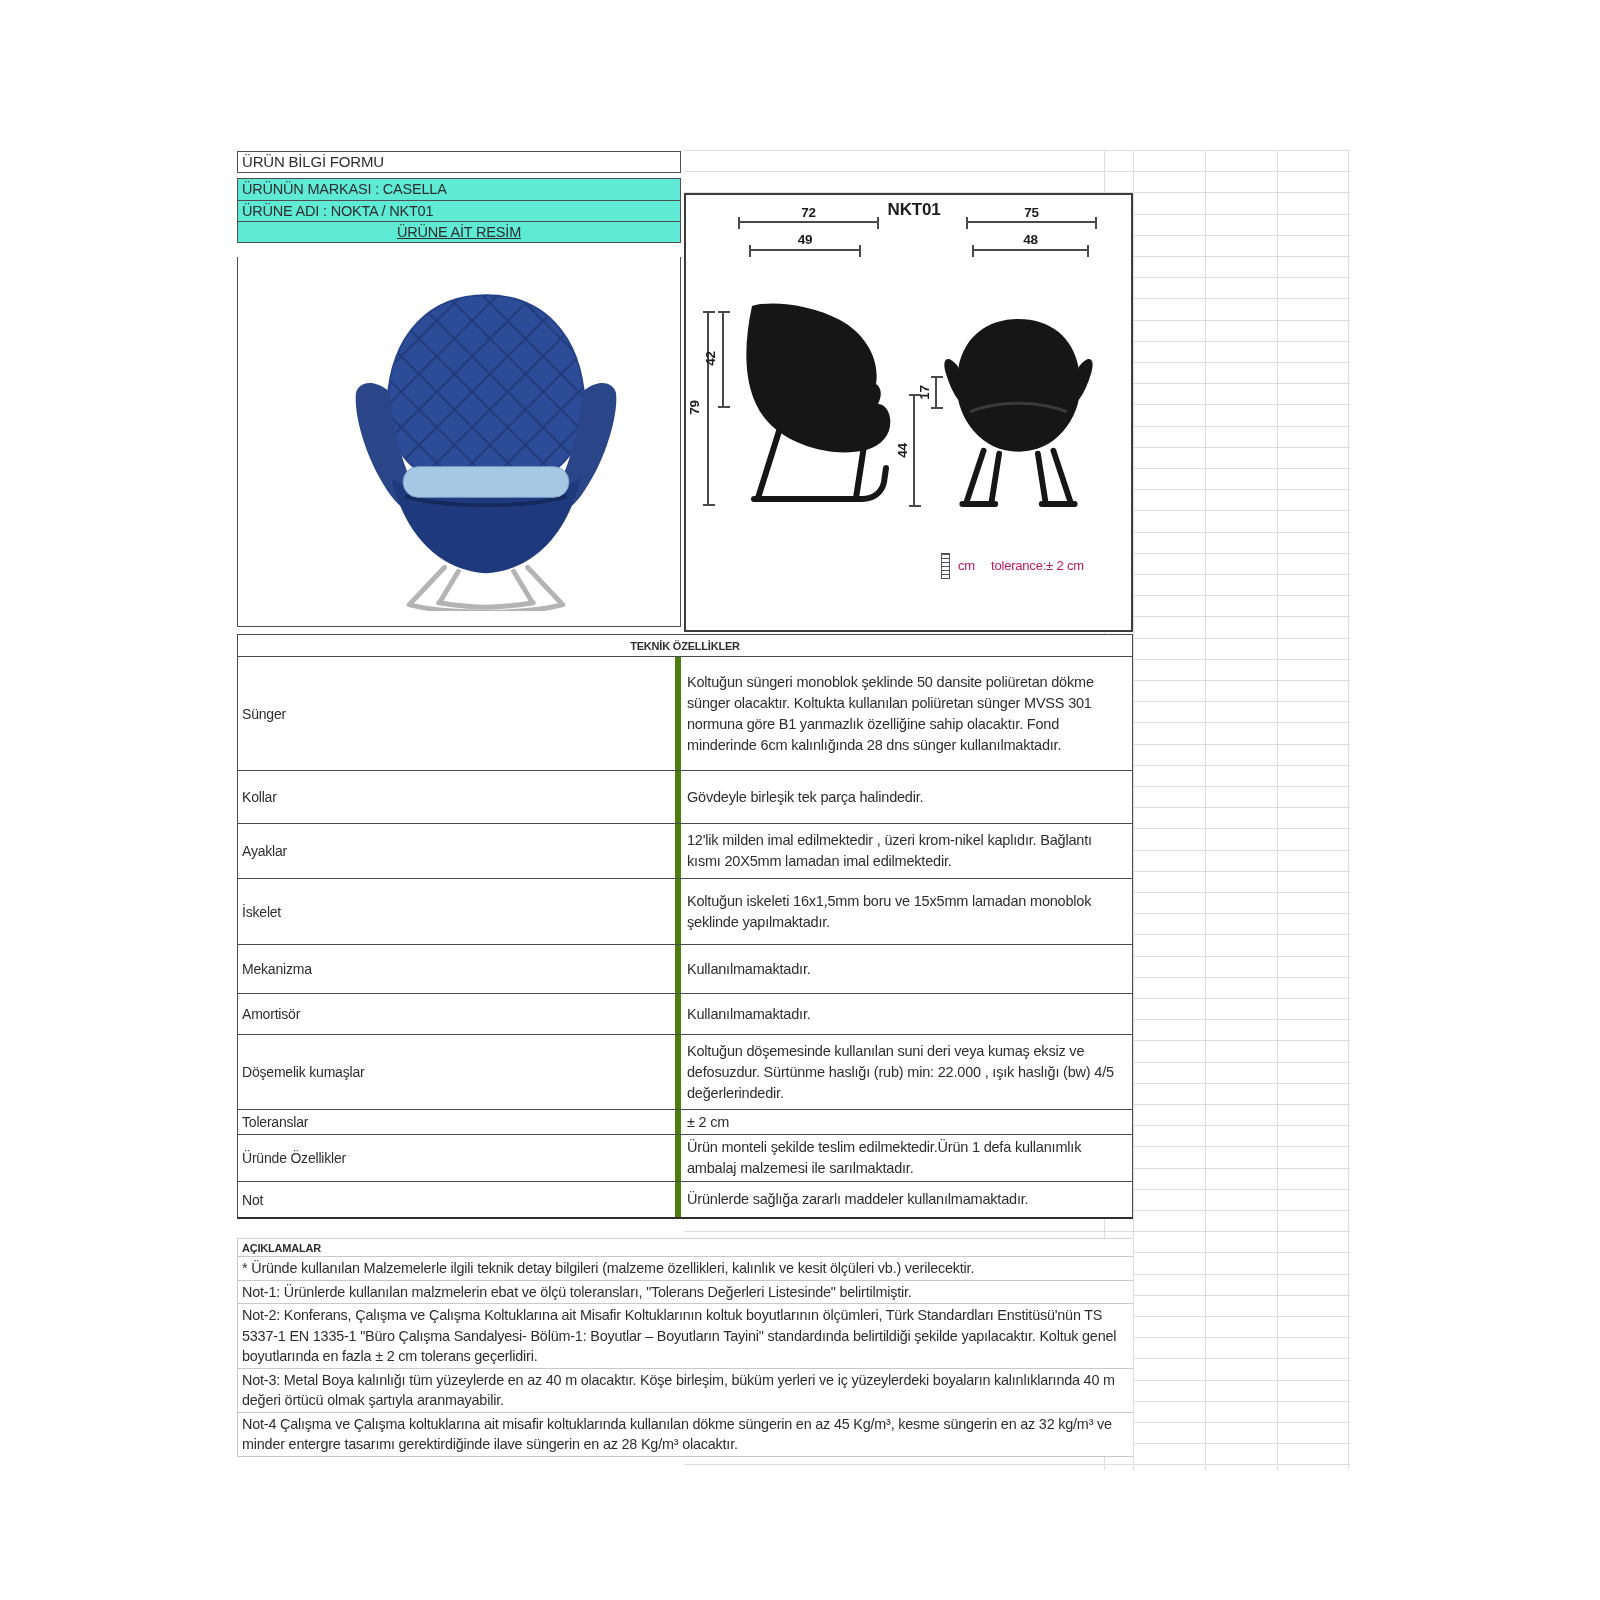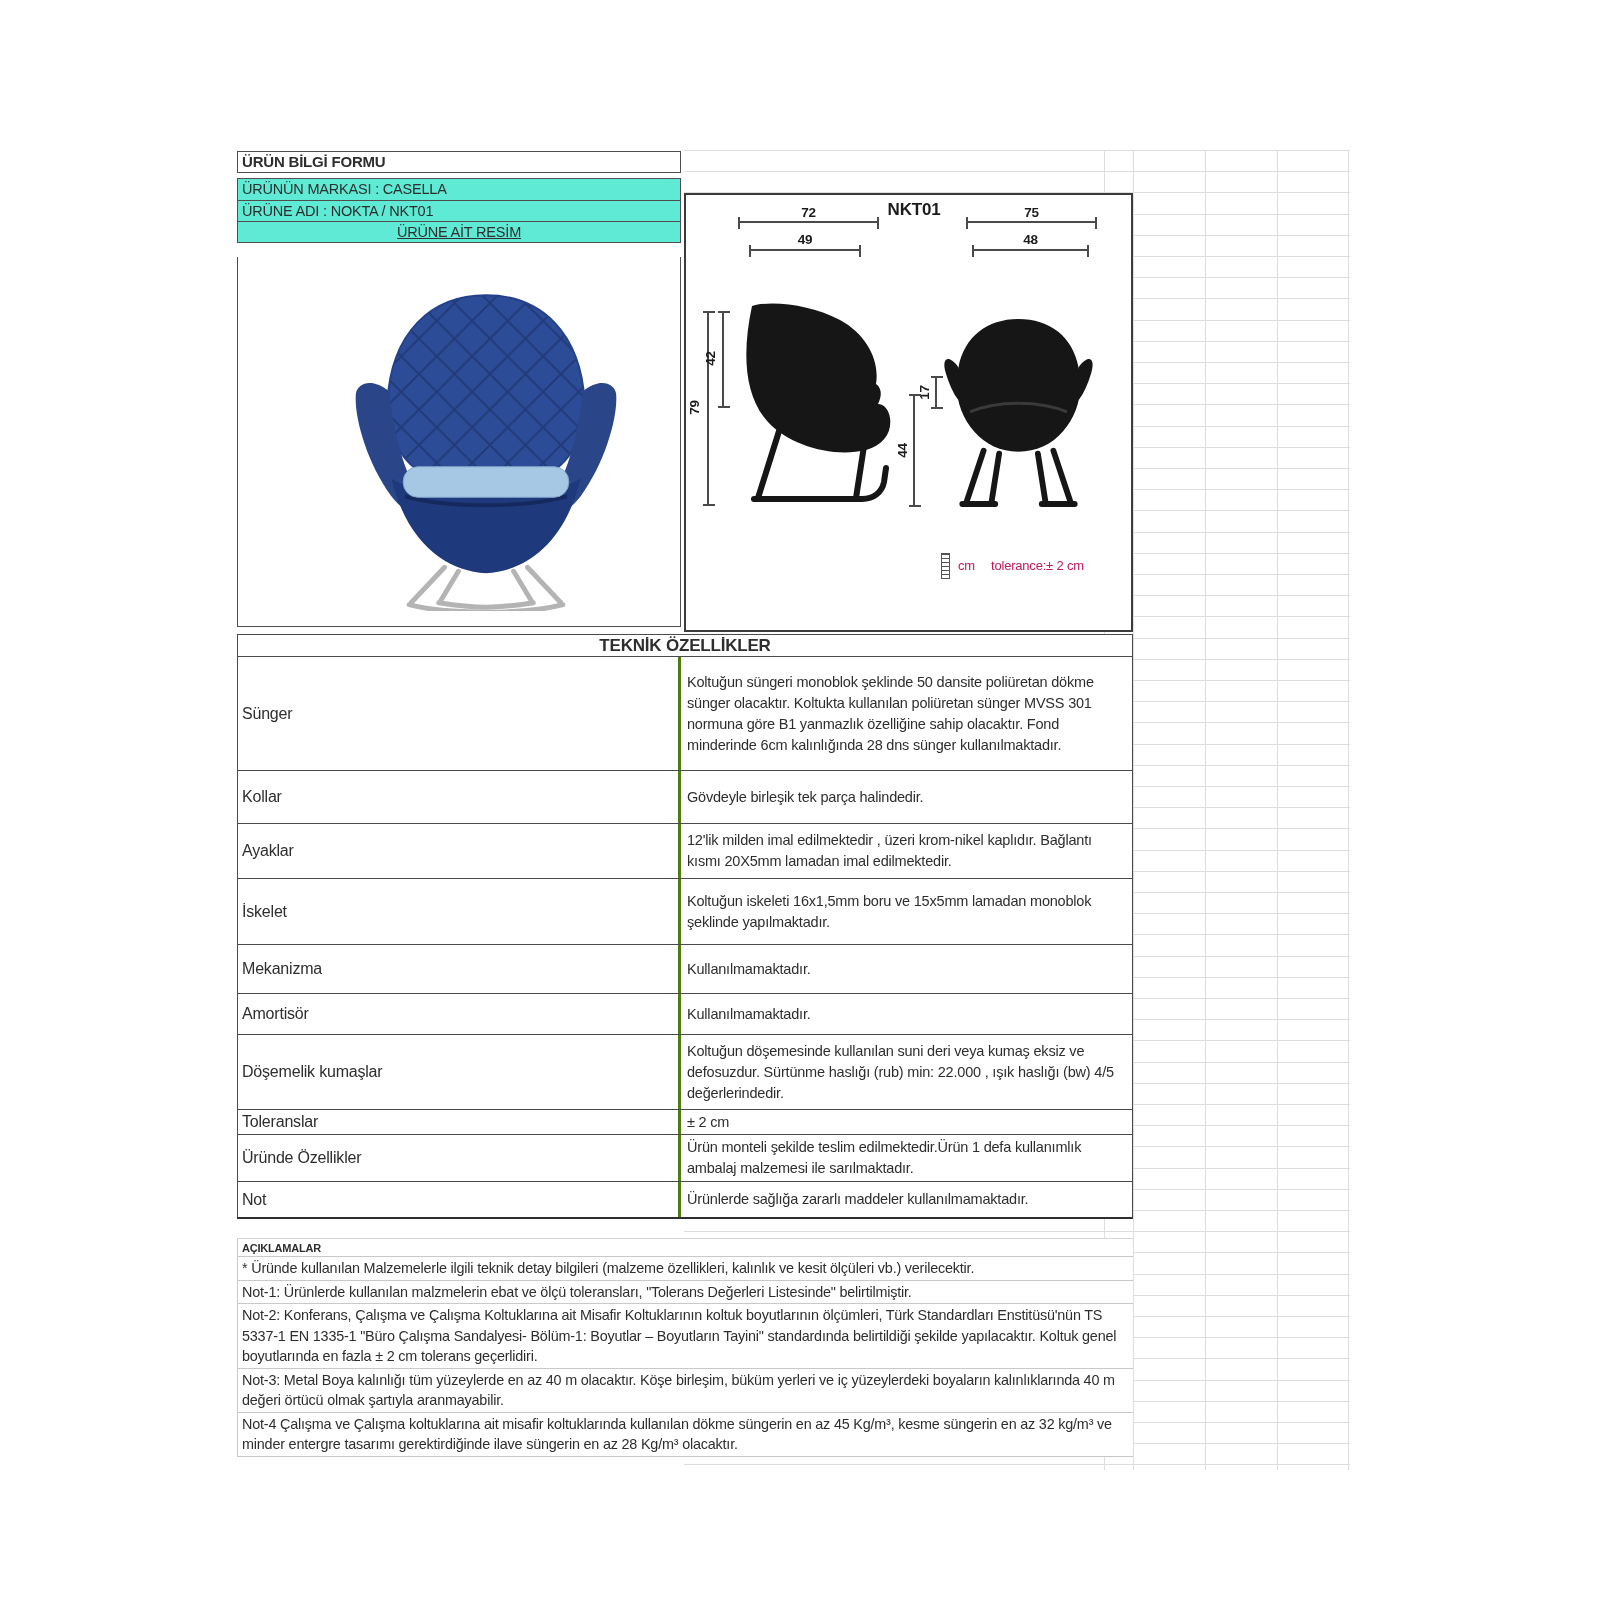--- a/index.html
+++ b/index.html
@@ -7,21 +7,21 @@
         font-family:"Liberation Sans",sans-serif;color:#2e2e2e;letter-spacing:-0.2px;}
   .abs{position:absolute;}
 
   
   .grid{left:684px;top:150px;width:666px;height:1320px;
         background:repeating-linear-gradient(to bottom,#dedede 0 1px,transparent 1px 21.2px);}
   .gridv{position:absolute;top:0;width:1px;height:100%;background:#dedede;}
 
   
   .titlebox{left:237px;top:151px;width:444px;height:22px;border:1px solid #4f4f4f;
-            font-weight:bold;font-size:15px;line-height:20px;padding-left:4px;box-sizing:border-box;background:#fff;}
+            font-weight:normal;font-size:15px;line-height:20px;padding-left:4px;box-sizing:border-box;background:#fff;}
   .headstack{left:237px;top:178px;width:444px;border:1px solid #4f4f4f;background:#5eead4;box-sizing:border-box;}
   .hrow{height:21px;line-height:20px;font-size:14.5px;padding-left:4px;box-sizing:border-box;}
   .hrow + .hrow{border-top:1px solid #4f4f4f;}
   .hrow.center{text-align:center;padding-left:0;text-decoration:underline;}
 
   
   .photocell{left:237px;top:257px;width:444px;height:370px;box-sizing:border-box;
              border-left:1px solid #4f4f4f;border-right:1px solid #4f4f4f;border-bottom:1px solid #4f4f4f;background:#fff;}
 
   
@@ -37,23 +37,23 @@
   .vlabel{transform:rotate(-90deg);transform-origin:center;}
   .ruler{width:9px;height:26px;border:1px solid #555;box-sizing:border-box;
          background:repeating-linear-gradient(to bottom,#555 0 1px,transparent 1px 4px);}
   .smalltext{font-size:13px;color:#be185d;}
 
   
   .tech{left:237px;top:634px;width:896px;box-sizing:border-box;border:1px solid #4a4a4a;
         border-bottom:2px solid #2f2f2f;background:#fff;}
   .trow{display:flex;box-sizing:border-box;}
   .trow + .trow{border-top:1px solid #4a4a4a;}
-  .thead{height:21px;justify-content:center;align-items:center;font-weight:bold;font-size:17px;}
-  .tl{width:443px;box-sizing:border-box;border-right:3px solid #4d7c0f;padding:0 4px;
-      display:flex;align-items:center;font-size:16px;}
+  .thead{height:21px;justify-content:center;align-items:center;font-weight:bold;font-size:11px;}
+  .tl{width:443px;box-sizing:border-box;border-right:6px solid #4d7c0f;padding:0 4px;
+      display:flex;align-items:center;font-size:14px;}
   .tv{flex:1;box-sizing:border-box;padding:3px 8px 3px 6px;display:flex;align-items:center;
       font-size:14.5px;line-height:21px;}
 
   
   .notes{left:237px;top:1238px;width:896px;box-sizing:border-box;background:#fff;
          border-left:1px solid #c9c9c9;border-top:1px solid #d6d6d6;}
   .nhead{font-weight:bold;font-size:11px;padding:3px 4px 2px 4px;border-bottom:1px solid #c9c9c9;}
   .nrow{font-size:14.4px;line-height:20.5px;padding:1px 4px;border-bottom:1px solid #c9c9c9;}
 </style>
 </head>

